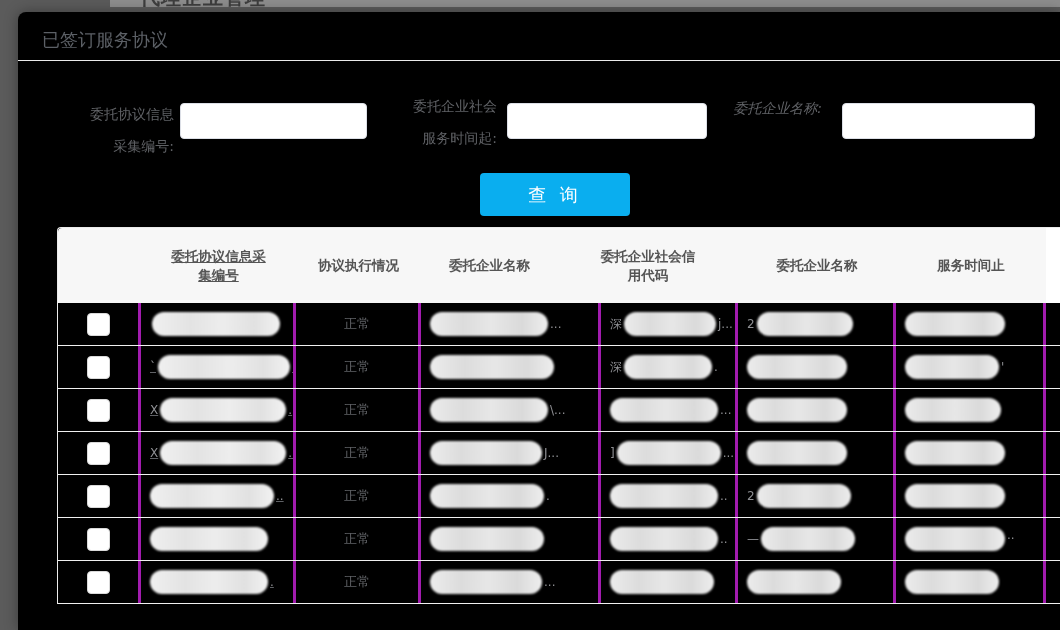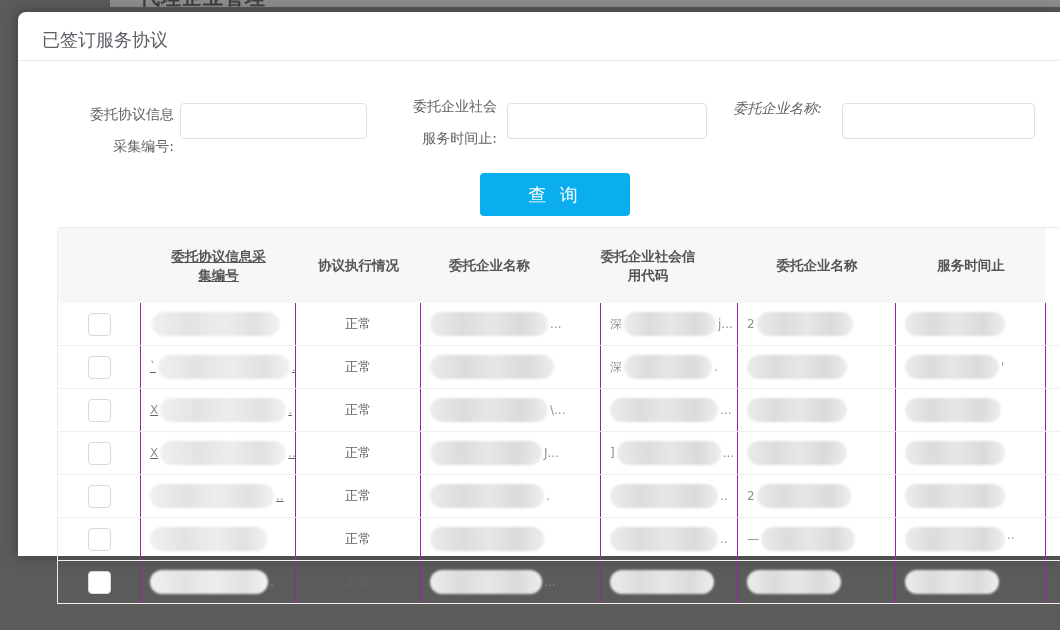--- a/index.html
+++ b/index.html
@@ -10,22 +10,22 @@
   }
   .top-strip{
     position:absolute;left:110px;top:0;width:950px;height:7px;
     background:#8d8d8d;overflow:hidden;
   }
   .bg-title{
     position:absolute;left:30px;top:-16px;
     font-size:20px;font-weight:bold;color:#3e3e3e;letter-spacing:1px;white-space:nowrap;
   }
   .modal{
-    position:absolute;left:18px;top:12px;width:1042px;height:544px;
-    background:#ffffff;border-radius:8px 0 0 0;
+    position:absolute;left:18px;top:12px;width:1042px;height:618px;
+    background:#000000;border-radius:8px 0 0 0;
     box-shadow:0 0 14px rgba(0,0,0,0.35);
   }
   .modal-title{
     position:absolute;left:24px;top:16px;
     font-size:18px;color:#5c6066;
   }
   .modal-divider{
     position:absolute;left:0;top:48px;width:100%;height:1px;background:#ebebeb;
   }
   
@@ -67,21 +67,21 @@
   .c6{width:150px;}
   .c7{width:15px;}
   .th{
     background:#f7f7f7;justify-content:center;text-align:center;
     font-size:13.5px;font-weight:bold;color:#555;line-height:19px;
   }
   .th.c7{background:#fff;}
   .th.c0{border-radius:4px 0 0 0;}
   .th .wrap7{display:inline-block;max-width:100px;}
   .td{
-    border-right:1px solid #a21caf;padding-left:9px;
+    border-right:3px solid #a21caf;padding-left:9px;
     font-size:13px;color:#606266;gap:2px;overflow:hidden;white-space:nowrap;
   }
   .td.c7{border-right:none;padding-left:0;}
   .td.c0{padding-left:0;}
   .td.c2{padding-left:0;}
   .cbx{
     width:21px;height:21px;border:1px solid #d9d9d9;border-radius:4px;background:#fff;cursor:pointer;
   }
   .blob{
     display:inline-block;height:24px;border-radius:12px;flex:0 0 auto;
@@ -105,21 +105,21 @@
     <div class="modal-divider"></div>
 
     <div class="fld-label" id="lbl1">
       <div>委托协议信息</div>
       <div>采集编号:</div>
     </div>
     <input class="fld-input" id="inp1" type="text" value="" style="">
 
     <div class="fld-label" id="lbl2">
       <div>委托企业社会</div>
-      <div>服务时间止:</div>
+      <div>服务时间起:</div>
     </div>
     <input class="fld-input" id="inp2" type="text" value="" style="">
 
     <div class="fld-label" id="lbl3">
       <div>委托企业名称:</div>
     </div>
     <input class="fld-input" id="inp3" type="text" value="" style="">
 
     <button class="query-btn">查 询</button>
 

